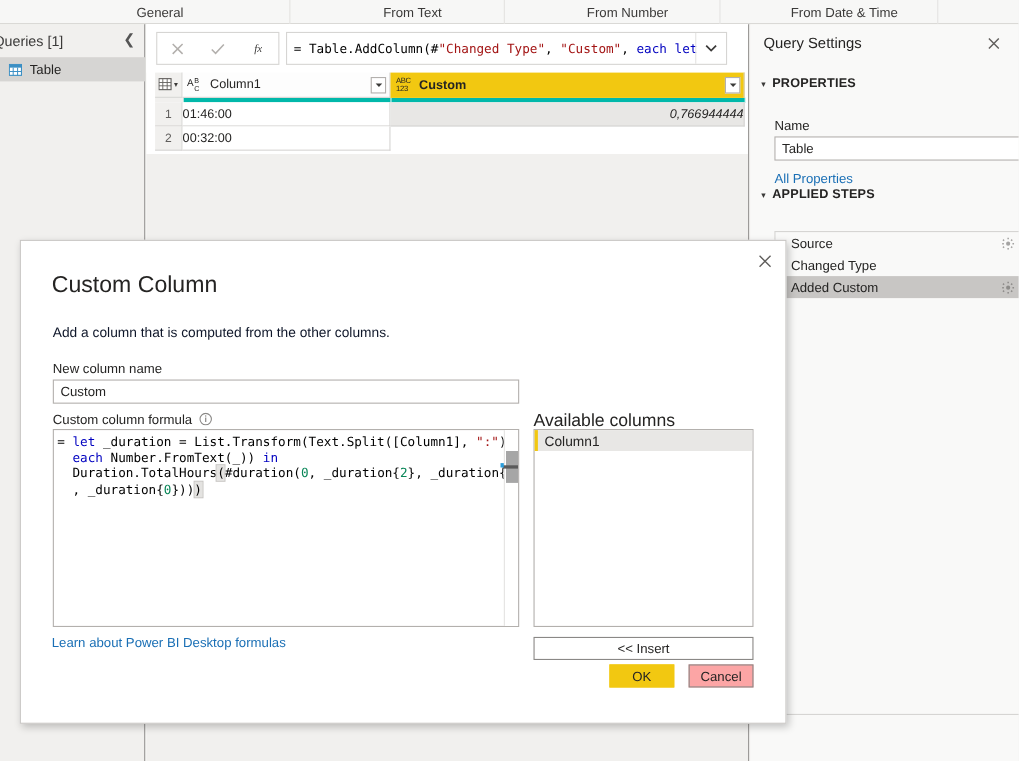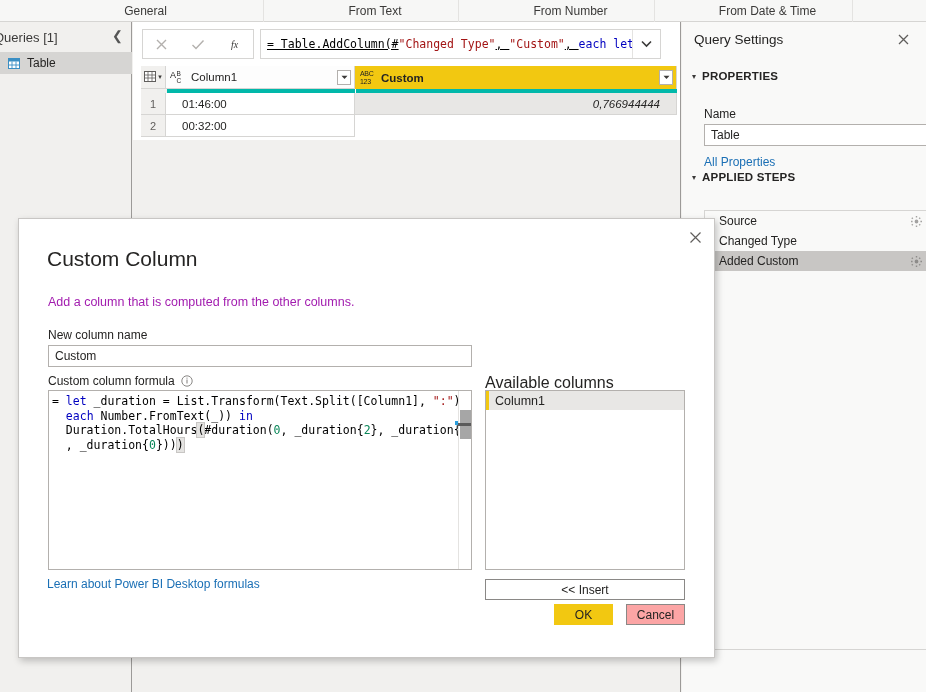--- a/index.html
+++ b/index.html
@@ -86,21 +86,21 @@
     margin-left:6px; width:401px; height:30px;
     border:1px solid #d6d5d3; background:#fff;
     display:flex; align-items:center;
     position:relative;
   }
   #fb-text {
     font-family:"DejaVu Sans Mono", monospace;
     font-size:11.5px; white-space:nowrap;
     padding-left:6px; letter-spacing:0px;
   }
-  #fb-text .m-op { color:#000;text-decoration:underline; }
+  #fb-text .m-op { color:#000; }
   #fb-text .m-str { color:#a31515; }
   #fb-text .m-kw { color:#0000c0; }
   #fb-chev {
     position:absolute; right:0; top:0; width:28px; height:28px;
     display:flex; align-items:center; justify-content:center;
     border-left:1px solid #e4e3e1;
   }
 
   
   #grid { position:absolute; left:8px; top:44px; width:538px; height:74px; }
@@ -139,21 +139,21 @@
 
   .grid-row { display:flex; height:22px; }
   .gr-num {
     width:25px; height:22px; background:#f1f0ee; color:#605e5c;
     border-right:1px solid #d6d5d3; border-bottom:1px solid #d6d5d3;
     display:flex; align-items:center; justify-content:center; font-size:11px;
   }
   .gr-cell {
     height:22px; display:flex; align-items:center;
     border-right:1px solid #d6d5d3; border-bottom:1px solid #d6d5d3;
-    font-size:11.5px; padding:0 16px;
+    font-size:11.5px; padding:0 0;
   }
   .gr-cell.c1 { background:#fff; justify-content:flex-start; }
   .gr-cell.c2 { background:#e8e7e5; justify-content:flex-end; font-style:italic; color:#252423; }
 
   
   #qs-pane {
     position:absolute; left:682px; top:22px; width:244px; height:670px;
     background:#f9f9f8;
   }
   #qs-title {
@@ -203,21 +203,21 @@
   #dlg-close {
     position:absolute; right:8px; top:7px; width:22px; height:22px;
     display:flex; align-items:center; justify-content:center;
   }
   #dlg-title {
     position:absolute; left:28px; top:28px;
     font-size:21px; font-weight:normal; color:#252423;
   }
   #dlg-sub {
     position:absolute; left:29px; top:76px;
-    font-size:12.5px; color:#a21caf;
+    font-size:12.5px; color:#0f172a;
   }
   #nc-label { position:absolute; left:29px; top:109px; font-size:12px; color:#252423; }
   #nc-input {
     position:absolute; left:29px; top:126px; width:424px; height:22px;
     border:1px solid #b3b0ad; background:#fff;
     display:flex; align-items:center; padding-left:6px;
     font-size:12px; color:#252423;
   }
   #ccf-label-row {
     position:absolute; left:29px; top:155px;

